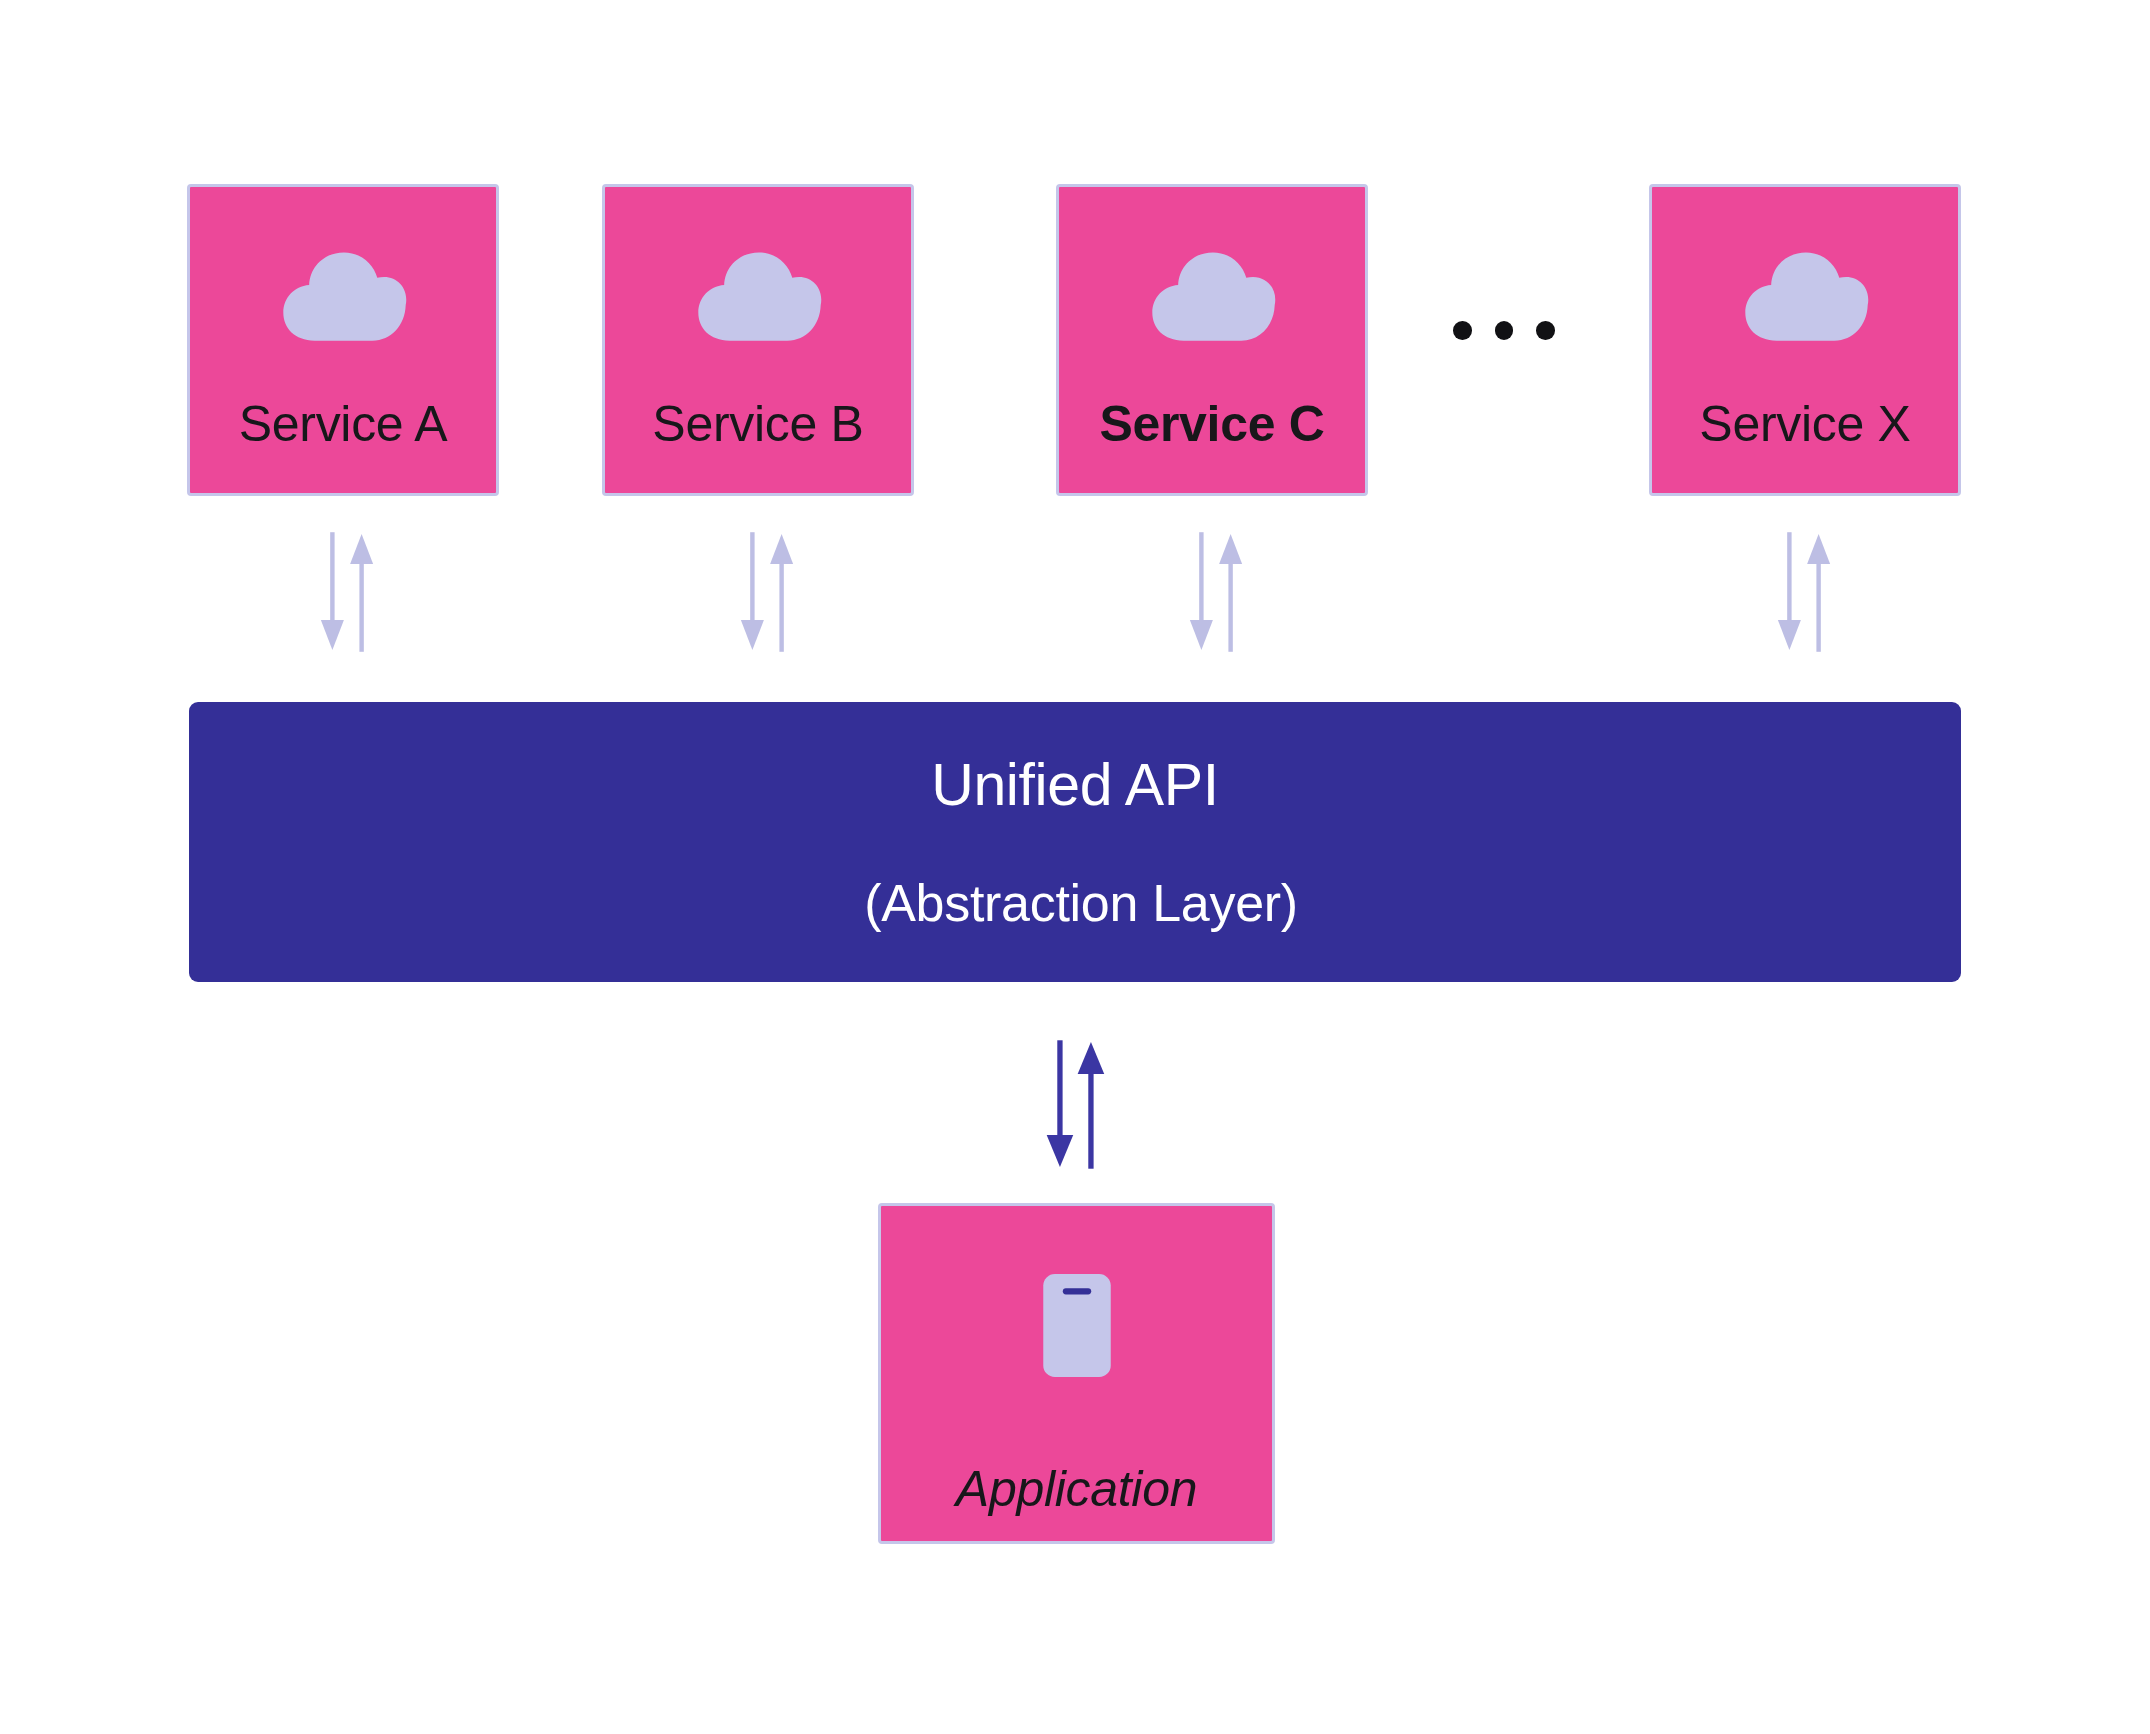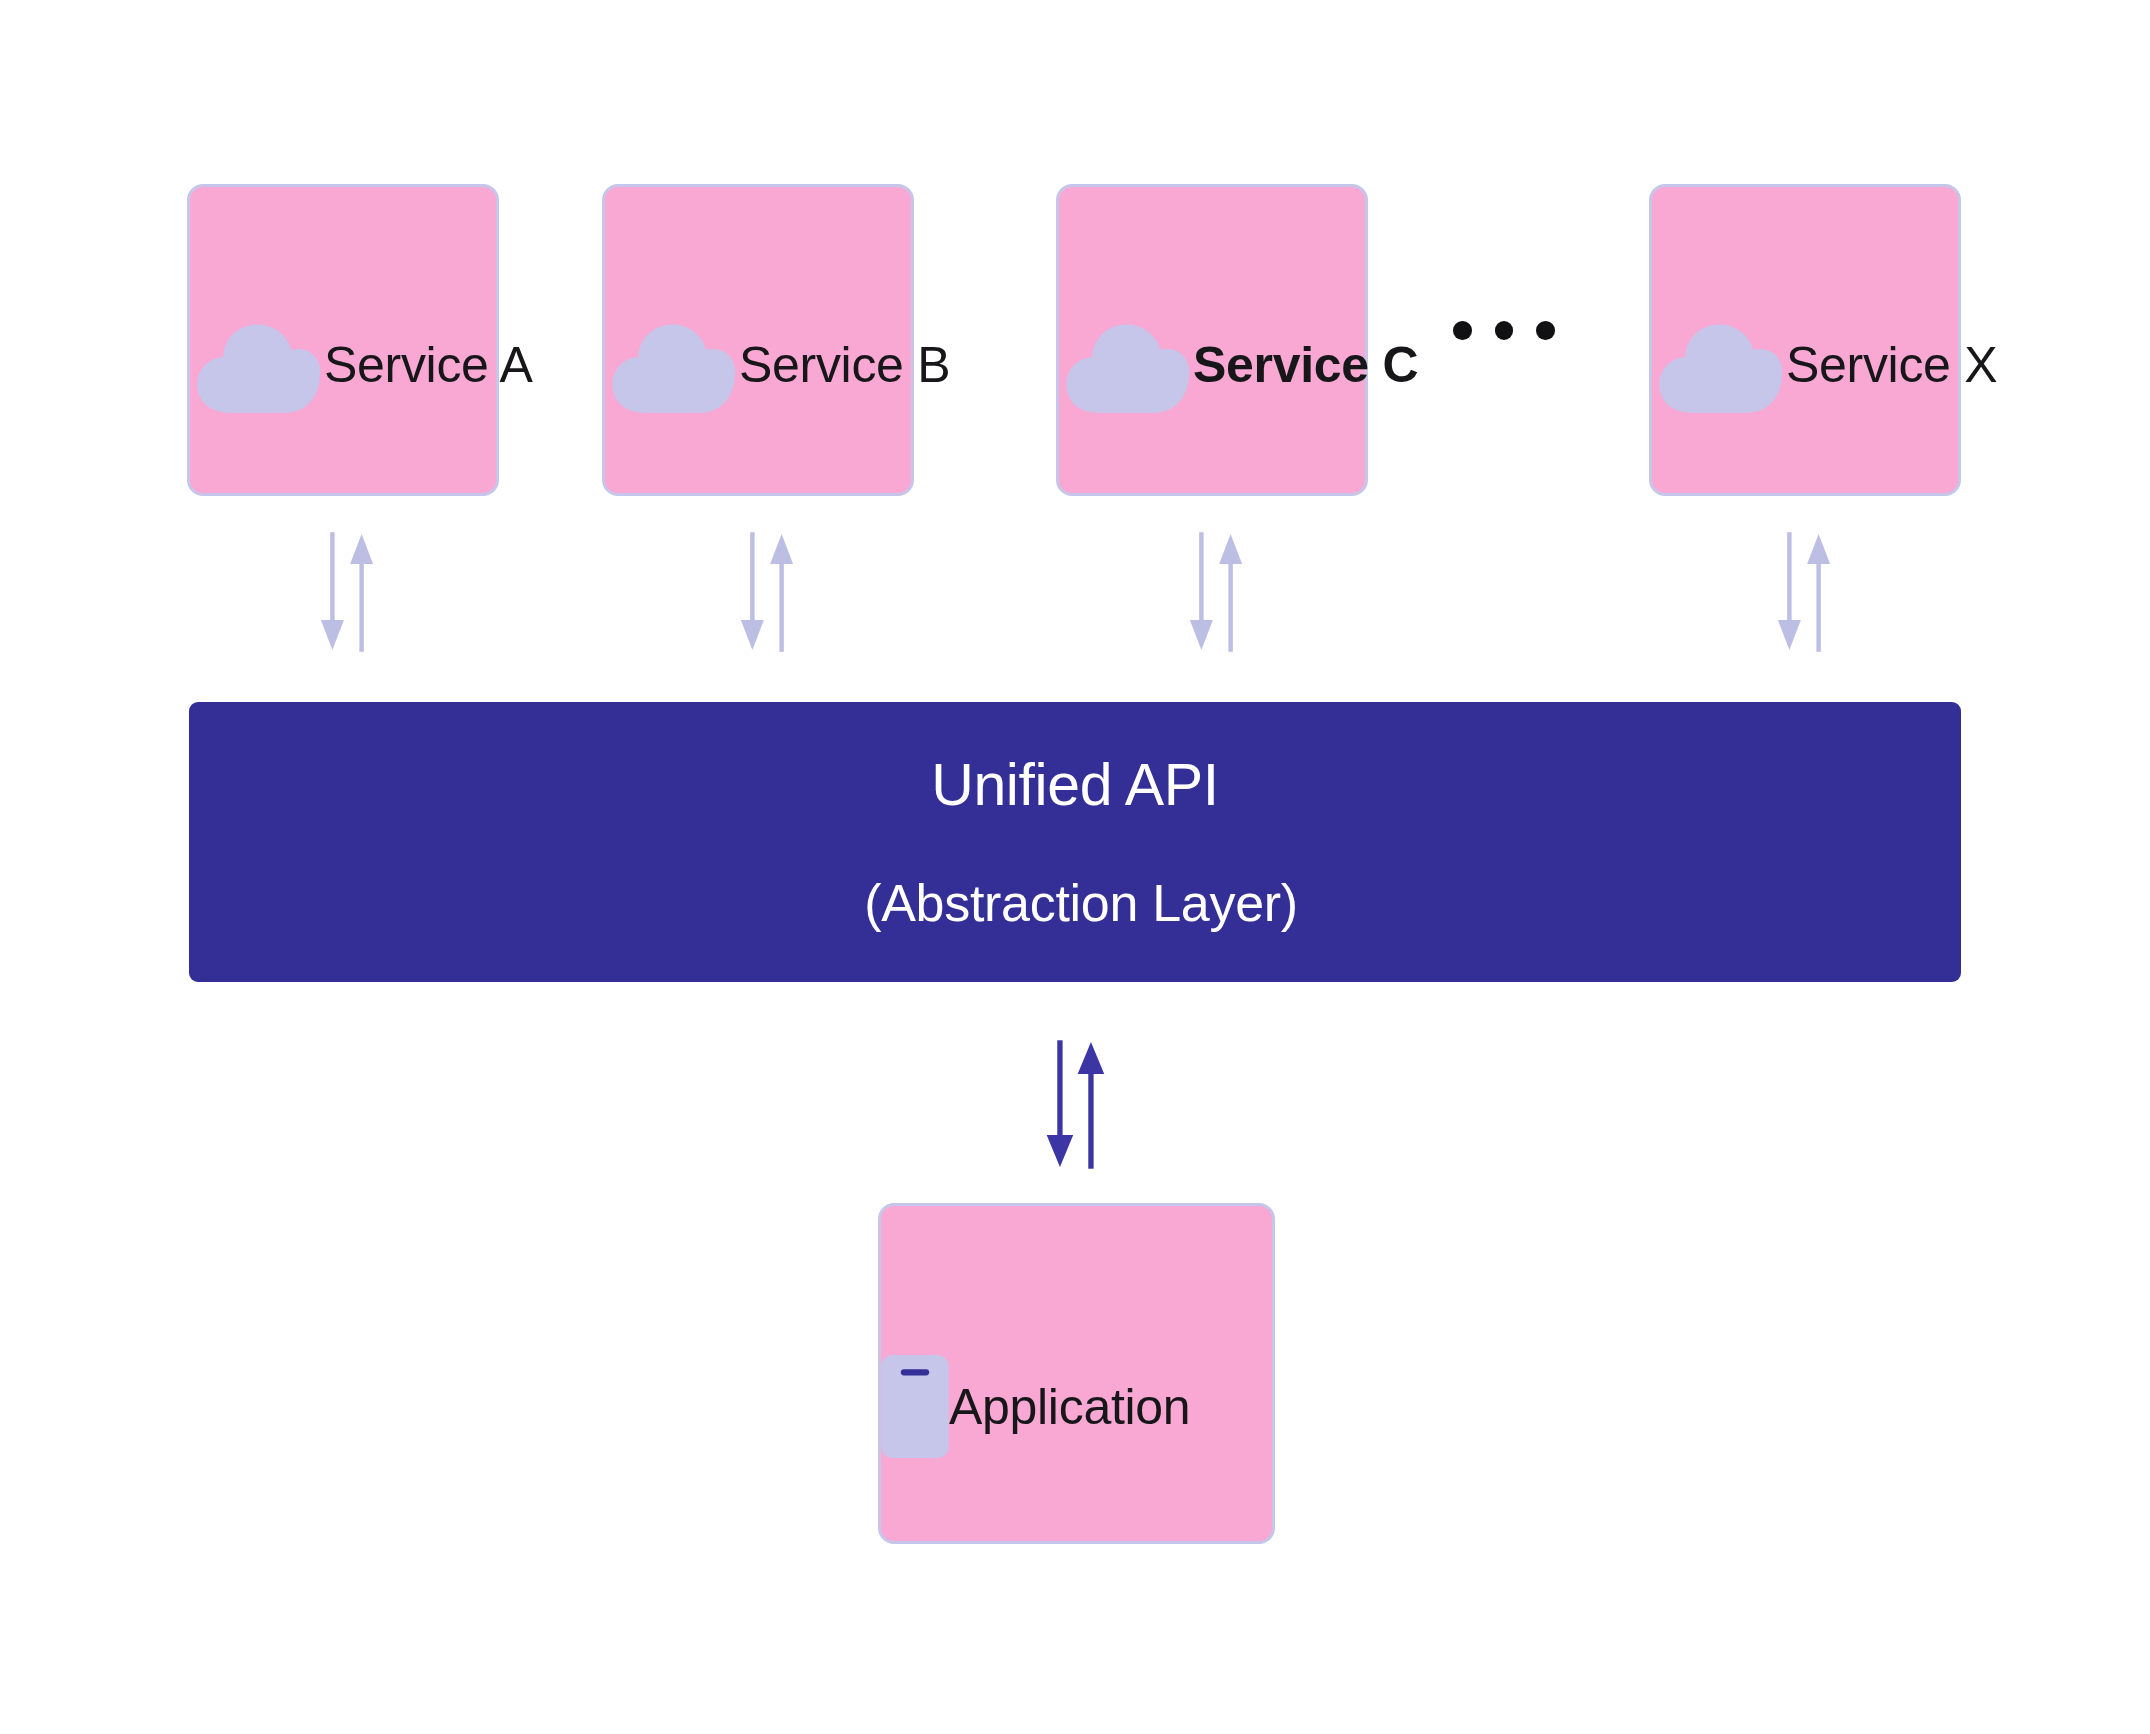--- a/index.html
+++ b/index.html
@@ -16,25 +16,25 @@
     width: 2150px;
     height: 1734px;
     background: #ffffff;
     overflow: hidden;
   }
 
   
   .card {
     position: absolute;
     box-sizing: border-box;
-    background: #f9a8d4;
+    background: #ec4899;
     border: 3.6px solid #c5c6ea;
-    border-radius: 16px;
+    border-radius: 4px;
     display: flex;
-    flex-direction: row;
+    flex-direction: column;
     align-items: center;
     justify-content: flex-start;
   }
   .card-icon {
     display: block;
   }
   .card-label {
     font-size: 50px;
     color: #17171a;
     letter-spacing: -0.3px;
@@ -50,21 +50,21 @@
   .service-card .card-icon { margin-top: 61px; }
   .service-card .card-label { margin-top: 50px; }
 
   .app-card {
     width: 397px;
     height: 341px;
     left: 878px;
     top: 1203px;
   }
   .app-card .card-icon { margin-top: 68px; }
-  .app-card .card-label { margin-top: 66px; }
+  .app-card .card-label { margin-top: 84px; font-style: italic; }
 
   
   .ellipsis {
     position: absolute;
     left: 1453px;
     top: 321px;
     display: flex;
     gap: 23px;
     align-items: center;
   }

